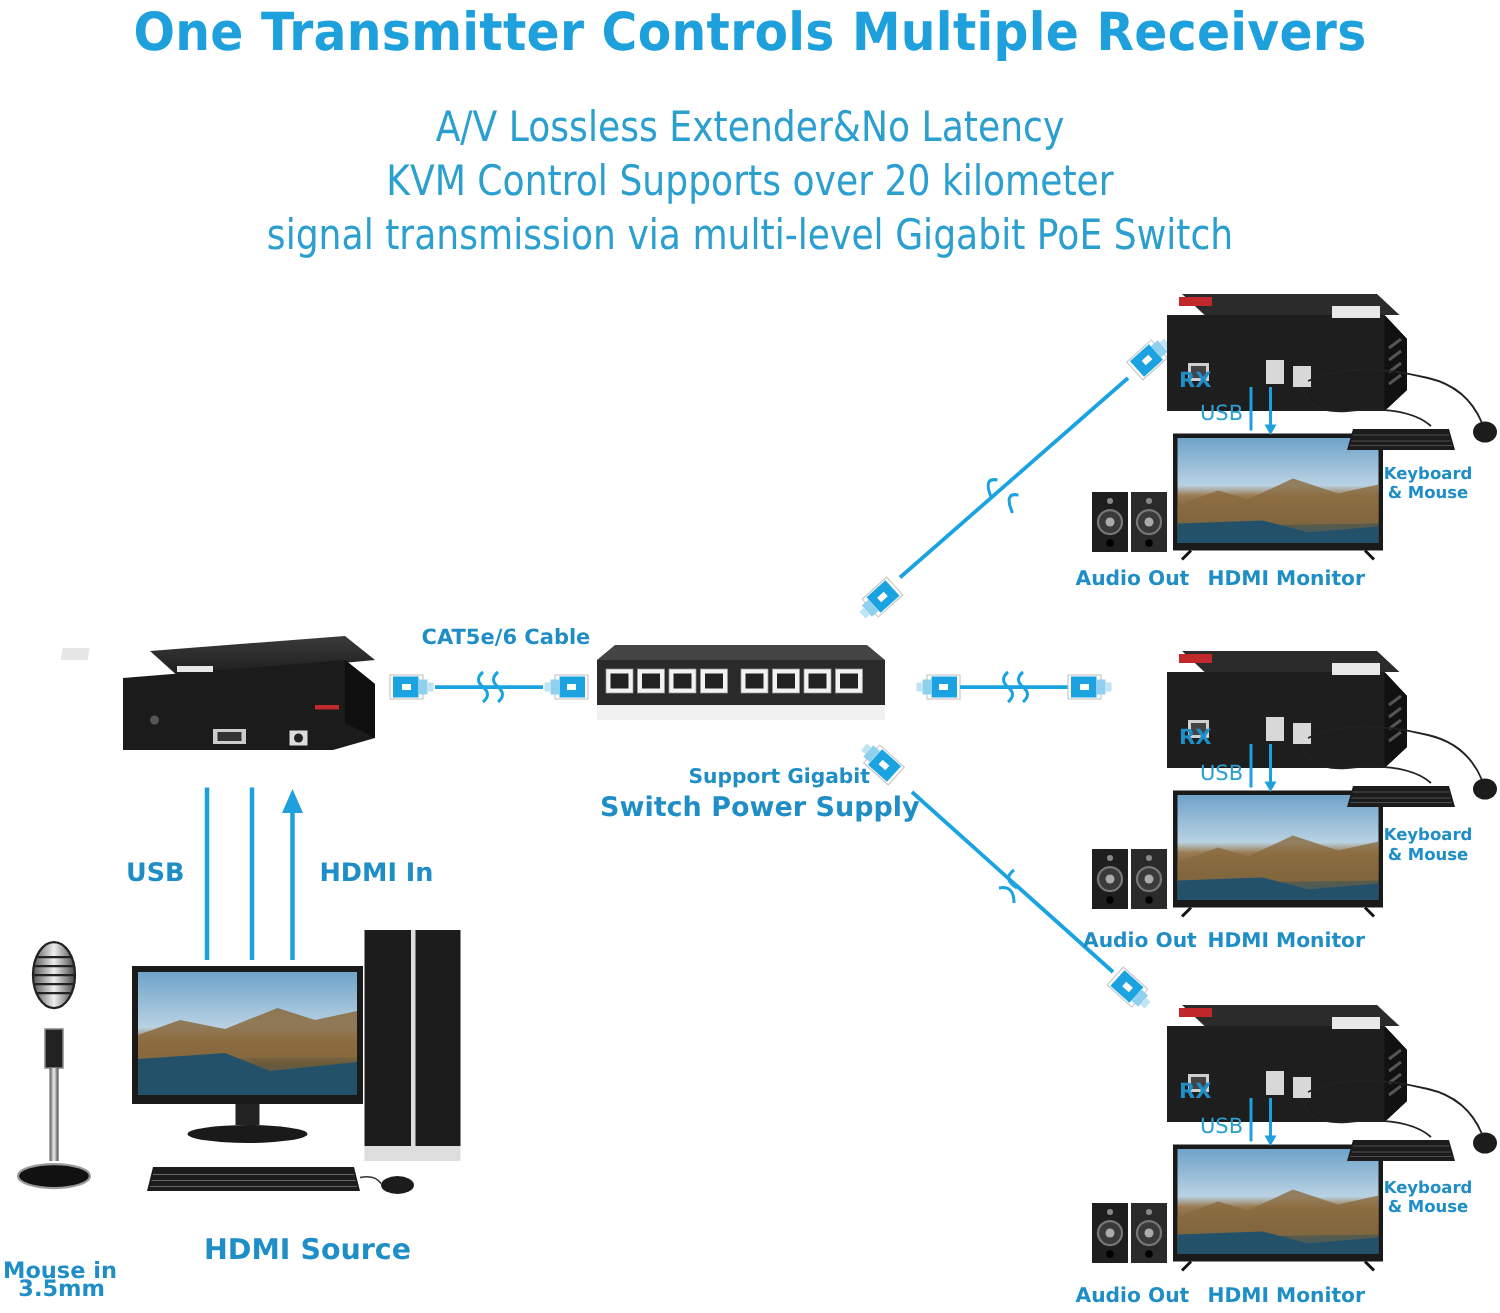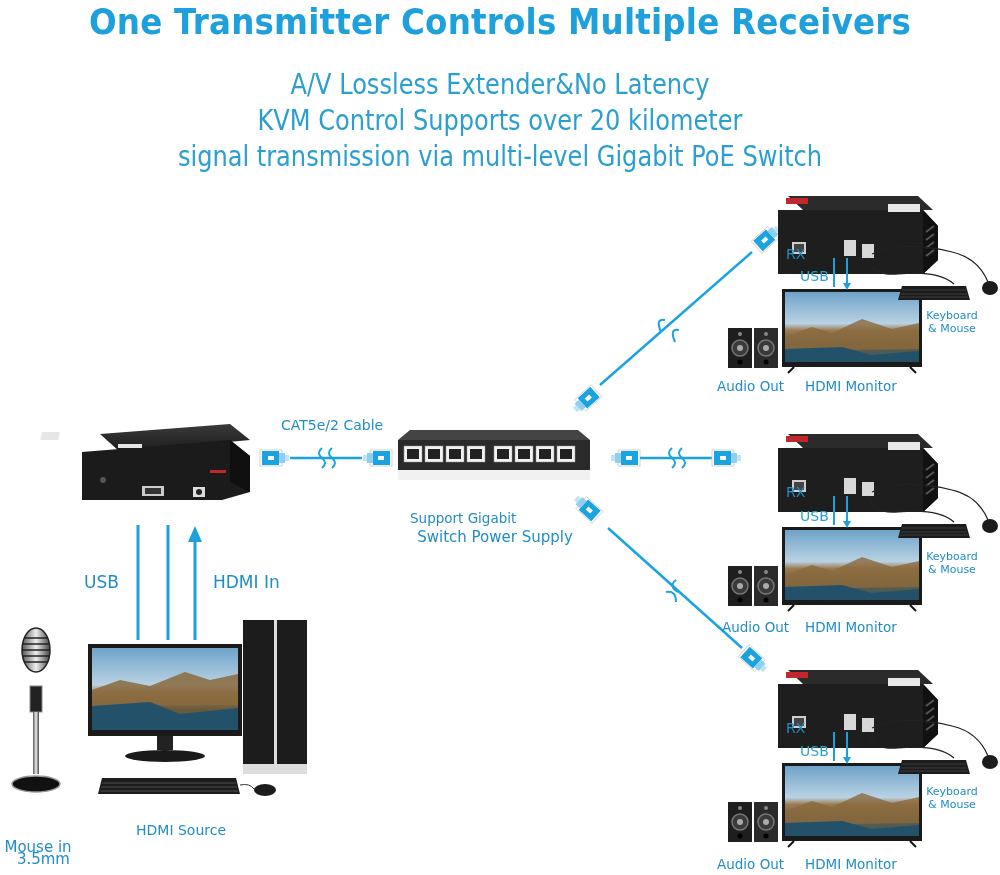--- a/index.html
+++ b/index.html
@@ -1,20 +1,20 @@
 <!DOCTYPE html>
 <html><head>
 <meta charset="utf-8">
 <style>
   html, body { margin:0; padding:0; background:#ffffff; }
   body { width:1000px; height:875px; position:relative; overflow:hidden; font-family:"Liberation Sans", sans-serif; }
   .abs { position:absolute; }
   .title { left:0; top:2px; width:1000px; text-align:center; color:#1ea0dc; font-weight:bold; font-size:35px; letter-spacing:0.2px; font-family:"DejaVu Sans", sans-serif; transform:scaleX(0.93); transform-origin:center; }
   .sub { left:0; width:1000px; text-align:center; color:#2a9fd0; font-size:28px; font-family:"DejaVu Sans", sans-serif; transform:scaleX(0.86); transform-origin:center; }
-  .lbl { color:#1f8ec6; font-weight:normal; font-family:"DejaVu Sans", sans-serif; white-space:nowrap; }
+  .lbl { color:#1f8ec6; font-weight:bold; font-family:"DejaVu Sans", sans-serif; white-space:nowrap; }
   .lbl-thin { color:#2a9fd0; font-family:"DejaVu Sans", sans-serif; white-space:nowrap; }
   svg { position:absolute; left:0; top:0; }
 </style>
 </head>
 <body>
 
 <div class="abs title">One Transmitter Controls Multiple Receivers</div>
 <div class="abs sub" style="top:68px;">A/V Lossless Extender&amp;No Latency</div>
 <div class="abs sub" style="top:104px;">KVM Control Supports over 20 kilometer</div>
 <div class="abs sub" style="top:140px;">signal transmission via multi-level Gigabit PoE Switch</div>
@@ -244,29 +244,29 @@
         <use href="#kbm" x="898" y="760"></use>
         <line x1="834" y1="732" x2="834" y2="761" stroke="#1ea0dc" stroke-width="2"></line>
         <line x1="847" y1="732" x2="847" y2="758" stroke="#1ea0dc" stroke-width="2"></line>
         <polygon points="843,757 851,757 847,764" fill="#1ea0dc"></polygon>
         <path d="M868,732 q4,18 30,16 q40,-4 56,10" fill="none" stroke="#222" stroke-width="1.2"></path>
         <path d="M872,728 q30,-14 80,-2 q26,6 36,30" fill="none" stroke="#222" stroke-width="1.2"></path>
       </g>
     </g>
 </svg>
 
-<div class="abs lbl" style="left:281px; top:417px; font-size:14px;">CAT5e/2 Cable</div>
+<div class="abs lbl" style="left:281px; top:417px; font-size:14px;">CAT5e/6 Cable</div>
 <div class="abs lbl" style="left:84px; top:572px; font-size:17px;">USB</div>
 <div class="abs lbl" style="left:201px; top:572px; font-size:17px;margin-left:12px;">HDMI In</div>
-<div class="abs lbl" style="left:136px; top:822px; font-size:14px;">HDMI Source</div>
+<div class="abs lbl" style="left:136px; top:822px; font-size:19px;">HDMI Source</div>
 <div class="abs lbl" style="left:6px; top:850px; font-size:15px; text-align:right; width:64px;">3.5mm</div>
 <div class="abs lbl" style="left:2px; top:838px; font-size:15px; text-align:center; width:72px;">Mouse in</div>
 
-<div class="abs lbl" style="left:410px; top:510px; width:170px; text-align:left; font-size:13.5px;">Support Gigabit</div>
-<div class="abs lbl" style="left:400px; top:528px; width:190px; text-align:center; font-size:15px;">Switch Power Supply</div>
+<div class="abs lbl" style="left:410px; top:510px; width:170px; text-align:right; font-size:13.5px;">Support Gigabit</div>
+<div class="abs lbl" style="left:400px; top:528px; width:190px; text-align:center; font-size:18px;">Switch Power Supply</div>
 
 <div class="abs lbl" style="left:786px; top:246px; font-size:14px;">RX</div>
 <div class="abs lbl-thin" style="left:800px; top:268px; font-size:14px;">USB</div>
 <div class="abs lbl" style="left:922px; top:309px; font-size:11px; text-align:center; width:60px;">Keyboard</div>
 <div class="abs lbl" style="left:922px; top:322px; font-size:11px; text-align:center; width:60px;">&amp; Mouse</div>
 <div class="abs lbl" style="left:717px; top:378px; font-size:13.5px;">Audio Out</div>
 <div class="abs lbl" style="left:805px; top:378px; font-size:13.5px;">HDMI Monitor</div>
 
 <div class="abs lbl" style="left:786px; top:484px; font-size:14px;">RX</div>
 <div class="abs lbl-thin" style="left:800px; top:508px; font-size:14px;">USB</div>

